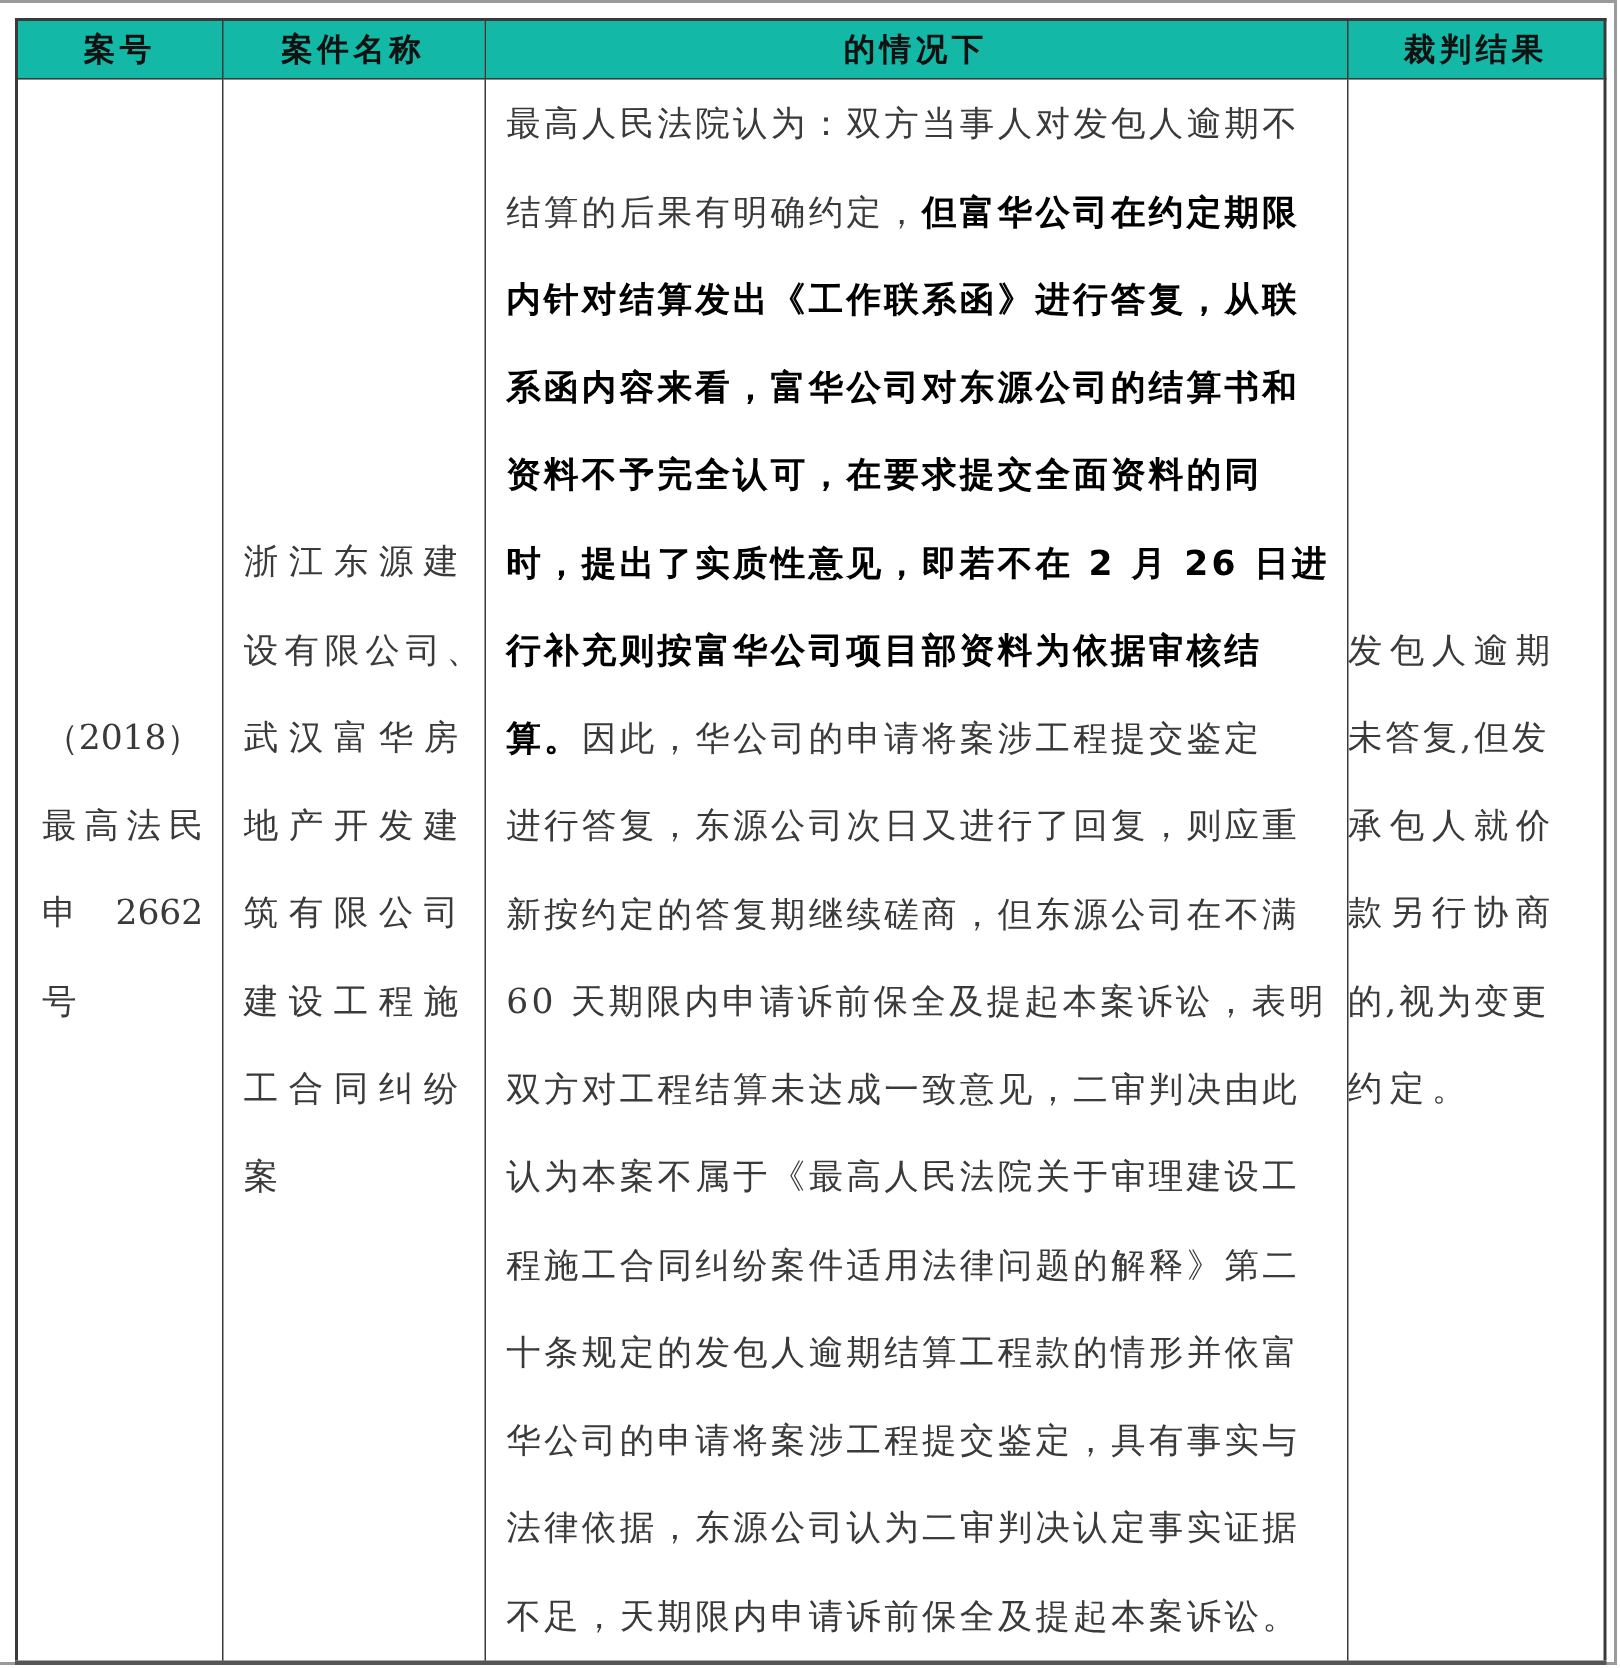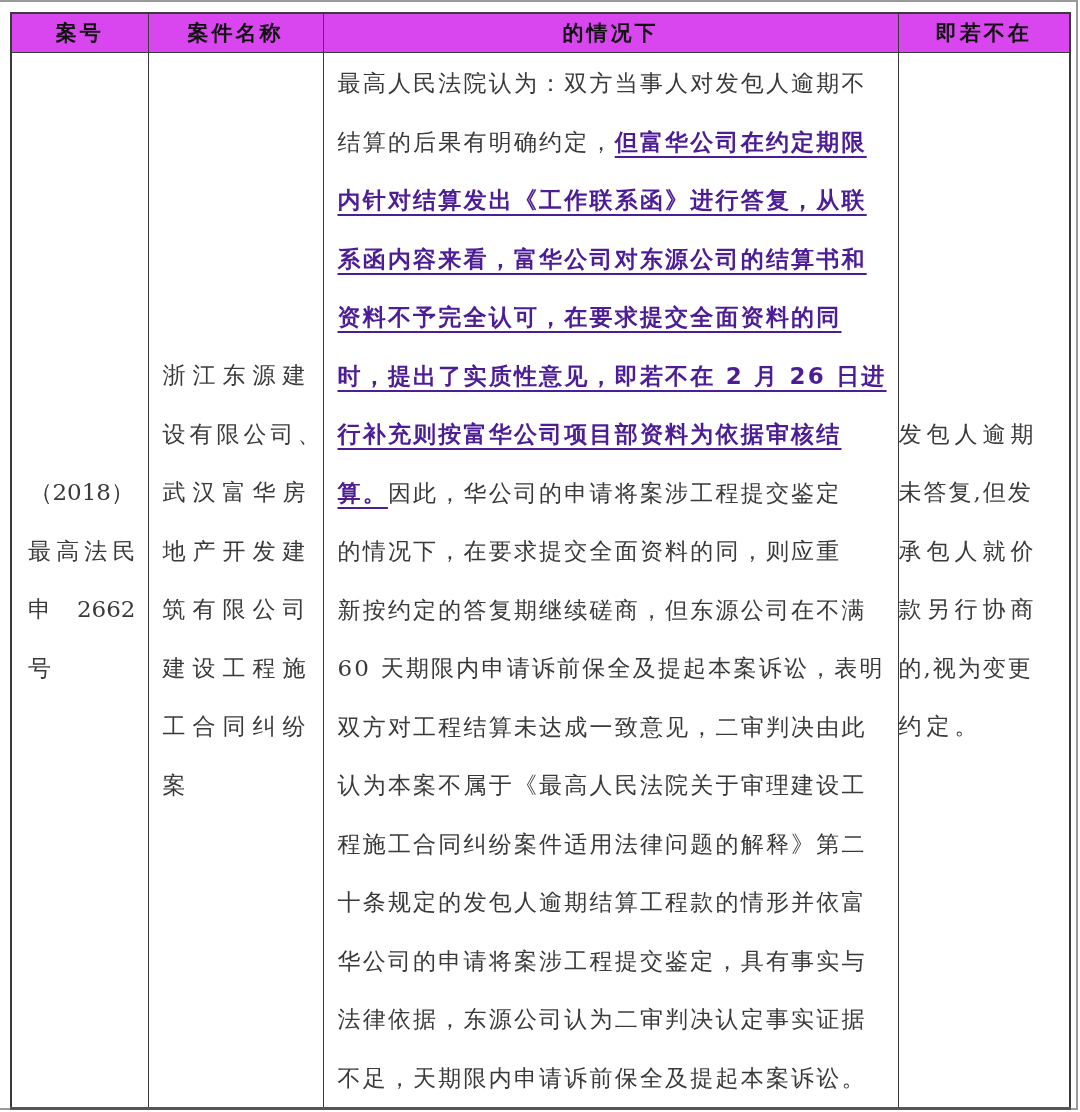--- a/index.html
+++ b/index.html
@@ -30,21 +30,21 @@
     col.c2 { width: 175px; }
     col.c3 { width: 575px; }
     col.c4 { width: 172px; }
     th, td {
       border: 1.5px solid #3a3a3a;
       vertical-align: middle;
       padding: 0;
     }
     table { border: 2px solid #3a3a3a; border-bottom: 3px solid #555; }
     thead th {
-      background: #d946ef;
+      background: #14b8a6;
       height: 38px;
       font-family: "DejaVu Sans", "Liberation Sans", sans-serif;
       font-weight: bold;
       font-size: 21px;
       letter-spacing: 3px;
       color: #111;
       text-align: center;
     }
     td { background: #ffffff; }
     .body-row td { height: 1048px; }
@@ -69,24 +69,23 @@
       padding: 0 10px 0 14px;
       vertical-align: top;
     }
     .holding span.line {
       display: block;
       white-space: nowrap;
       letter-spacing: 2.2px;
     }
     .holding .u {
       font-weight: bold;
-      text-decoration: underline;
       text-decoration-thickness: 2px;
       text-underline-offset: 6px;
-      color: #4c1d95;
+      color: #000000;
       font-family: "DejaVu Sans", "Liberation Sans", sans-serif;
     }
     .holding-inner { padding-top: 1px; }
     .result {
       padding: 0 10px 0 0;
       letter-spacing: 5px;
     }
     .result span { display: block; white-space: nowrap; }
   </style>
 </head>
@@ -99,21 +98,21 @@
       <col class="c1">
       <col class="c2">
       <col class="c3">
       <col class="c4">
     </colgroup>
   <thead>
     <tr>
       <th>案号</th>
       <th>案件名称</th>
       <th>的情况下</th>
-      <th>即若不在</th>
+      <th>裁判结果</th>
     </tr>
   </thead>
   <tbody>
     <tr class="body-row">
       <td class="cell-text case-no">
         <span class="center">（2018）</span>
         <span>最高法民</span>
         <span>申　2662</span>
         <span style="text-align-last:left">号</span>
       </td>
@@ -130,21 +129,21 @@
       <td class="cell-text holding">
         <div class="holding-inner" id="holding-lines">
             <span class="line"><span>最高人民法院认为：双方当事人对发包人逾期不</span></span>
             <span class="line"><span>结算的后果有明确约定，</span><span class="u">但富华公司在约定期限</span></span>
             <span class="line"><span class="u">内针对结算发出《工作联系函》进行答复，从联</span></span>
             <span class="line"><span class="u">系函内容来看，富华公司对东源公司的结算书和</span></span>
             <span class="line"><span class="u">资料不予完全认可，在要求提交全面资料的同</span></span>
             <span class="line"><span class="u">时，提出了实质性意见，即若不在 2 月 26 日进</span></span>
             <span class="line"><span class="u">行补充则按富华公司项目部资料为依据审核结</span></span>
             <span class="line"><span class="u">算。</span><span>因此，华公司的申请将案涉工程提交鉴定</span></span>
-            <span class="line"><span>的情况下，在要求提交全面资料的同，则应重</span></span>
+            <span class="line"><span>进行答复，东源公司次日又进行了回复，则应重</span></span>
             <span class="line"><span>新按约定的答复期继续磋商，但东源公司在不满</span></span>
             <span class="line"><span>60 天期限内申请诉前保全及提起本案诉讼，表明</span></span>
             <span class="line"><span>双方对工程结算未达成一致意见，二审判决由此</span></span>
             <span class="line"><span>认为本案不属于《最高人民法院关于审理建设工</span></span>
             <span class="line"><span>程施工合同纠纷案件适用法律问题的解释》第二</span></span>
             <span class="line"><span>十条规定的发包人逾期结算工程款的情形并依富</span></span>
             <span class="line"><span>华公司的申请将案涉工程提交鉴定，具有事实与</span></span>
             <span class="line"><span>法律依据，东源公司认为二审判决认定事实证据</span></span>
             <span class="line"><span>不足，天期限内申请诉前保全及提起本案诉讼。</span></span>
           </div>

